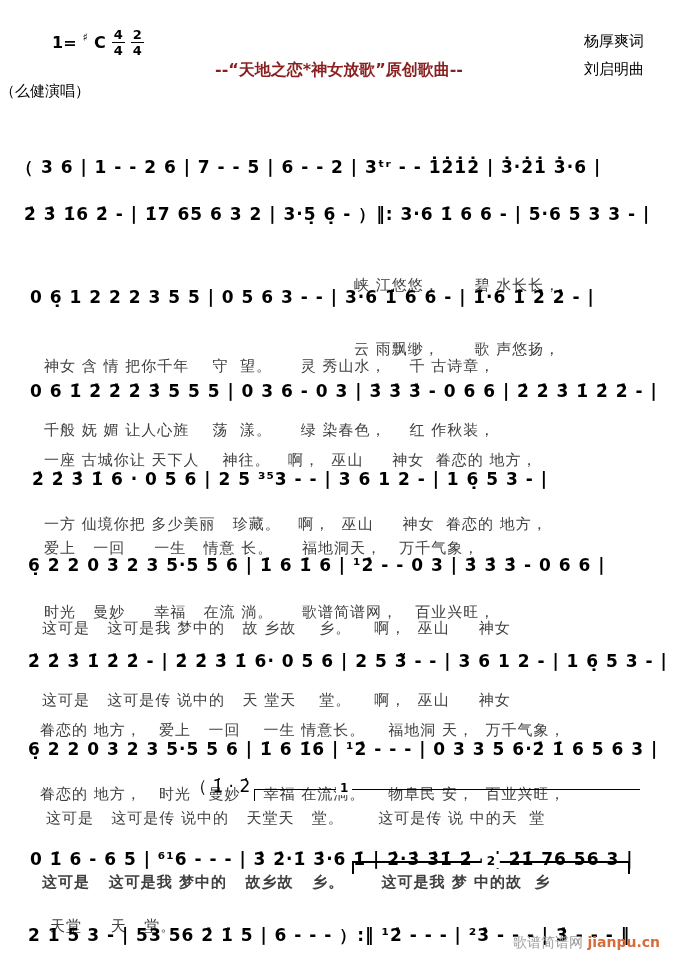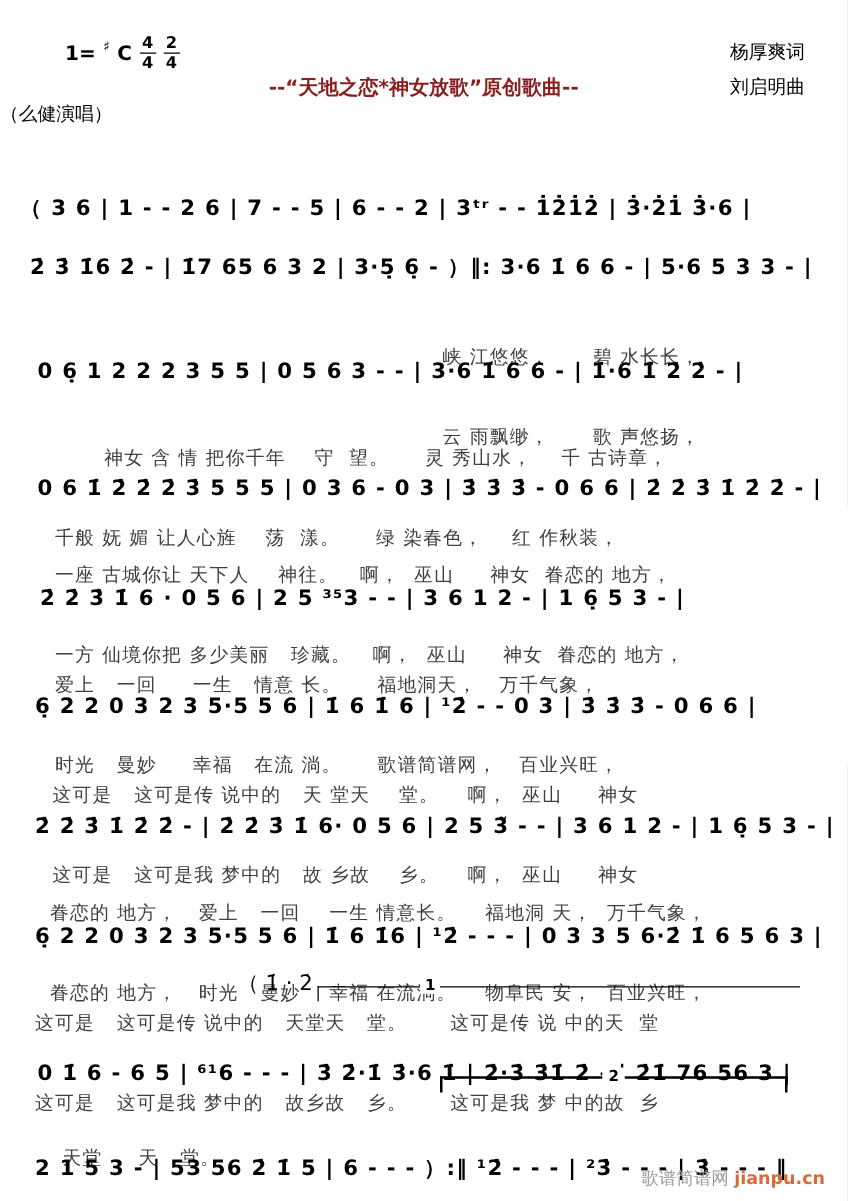--- a/index.html
+++ b/index.html
@@ -79,52 +79,52 @@
   </div>
 
   <div class="system" style="top:163px; padding-left:24px;">
     <div class="notation">2̇ 3̇ 1̇6 2̇ - | 1̇7 65 6 3 2 | 3·5̣ 6̣ - ）‖: 3·6 1̇ 6 6 - | 5·6 5 3 3 - |</div>
     <div class="lyric" style="margin-left:330px; margin-top:8px;">峡 江悠悠，      碧 水长长，</div>
     <div class="lyric" style="margin-left:330px;">云 雨飘缈，      歌 声悠扬，</div>
   </div>
 
   <div class="system" style="top:246px; padding-left:30px;">
     <div class="notation">0 6̣ 1 2 2 2 3 5 5 | 0 5 6 3 - - | 3·6 1̇ 6 6 - | 1̇·6 1̇ 2̇ 2̇ - |</div>
-    <div class="lyric" style="margin-left:14px; margin-top:6px;text-align:center;">神女 含 情 把你千年    守  望。     灵 秀山水，    千 古诗章，</div>
+    <div class="lyric" style="margin-left:14px; margin-top:6px;">神女 含 情 把你千年    守  望。     灵 秀山水，    千 古诗章，</div>
     <div class="lyric" style="margin-left:14px;">千般 妩 媚 让人心旌    荡  漾。     绿 染春色，    红 作秋装，</div>
   </div>
 
   <div class="system" style="top:340px; padding-left:30px;">
     <div class="notation">0 6 1̇ 2̇ 2̇ 2̇ 3̇ 5 5 5 | 0 3 6 - 0 3 | 3̇ 3̇ 3̇ - 0 6 6 | 2̇ 2̇ 3̇ 1̇ 2̇ 2̇ - |</div>
     <div class="lyric" style="margin-left:14px; margin-top:6px;">一座 古城你让 天下人    神往。   啊，  巫山     神女  眷恋的 地方，</div>
     <div class="lyric" style="margin-left:14px;">一方 仙境你把 多少美丽   珍藏。   啊，  巫山     神女  眷恋的 地方，</div>
   </div>
 
   <div class="system" style="top:428px; padding-left:32px;">
     <div class="notation">2̇ 2̇ 3̇ 1̇ 6 · 0 5 6 | 2 5 ³⁵3 - - | 3 6 1 2 - | 1 6̣ 5 3 - |</div>
     <div class="lyric" style="margin-left:12px; margin-top:6px;">爱上   一回     一生   情意 长。     福地洞天，   万千气象，</div>
     <div class="lyric" style="margin-left:12px;">时光   曼妙     幸福   在流 淌。     歌谱简谱网，   百业兴旺，</div>
   </div>
 
   <div class="system" style="top:514px; padding-left:28px;">
     <div class="notation">6̣ 2 2 0 3 2 3 5·5 5 6 | 1̇ 6 1̇ 6 | ¹2̇ - - 0 3 | 3̇ 3̇ 3̇ - 0 6 6 |</div>
+    <div class="lyric" style="margin-left:14px;">这可是   这可是我 梦中的   故 乡故    乡。    啊，  巫山     神女</div>
     <div class="lyric" style="margin-left:14px; margin-top:8px;">这可是   这可是传 说中的   天 堂天    堂。    啊，  巫山     神女</div>
-    <div class="lyric" style="margin-left:14px;">这可是   这可是我 梦中的   故 乡故    乡。    啊，  巫山     神女</div>
   </div>
 
   <div class="system" style="top:610px; padding-left:28px;">
     <div class="notation">2̇ 2̇ 3̇ 1̇ 2̇ 2̇ - | 2̇ 2̇ 3̇ 1̇ 6· 0 5 6 | 2 5 3̃ - - | 3 6 1 2 - | 1 6̣ 5 3 - |</div>
     <div class="lyric" style="margin-left:12px; margin-top:6px;">眷恋的 地方，   爱上   一回    一生 情意长。    福地洞 天，  万千气象，</div>
     <div class="lyric" style="margin-left:12px;">眷恋的 地方，   时光   曼妙    幸福 在流淌。    物阜民 安，  百业兴旺，</div>
   </div>
 
   <div class="system" style="top:698px; padding-left:28px;">
     <div class="notation">6̣ 2 2 0 3 2 3 5·5 5 6 | 1̇ 6 1̇6 | ¹2̇ - - - | 0 3 3 5 6·2̇ 1̇ 6 5 6 3 |</div>
-    <div class="lyric" style="margin-left:0; margin-top:6px;">这可是   这可是传 说中的   天堂天   堂。      这可是传 说 中的天  堂</div>
-    <div class="lyric" style="">这可是   这可是我 梦中的   故乡故   乡。      这可是我 梦 中的故  乡</div>
+    <div class="lyric" style="margin-left:18px; margin-top:6px;">这可是   这可是传 说中的   天堂天   堂。      这可是传 说 中的天  堂</div>
+    <div class="lyric" style="margin-left:14px;font-weight:bold;">这可是   这可是我 梦中的   故乡故   乡。      这可是我 梦 中的故  乡</div>
   </div>
 
   <div class="volta1-row">
     <span class="volta1-notes">（ 1̇ · 2̇</span>
     <span class="volta1-line"></span>
     <span class="volta1-num">1</span>
   </div>
 
   <div class="system" style="top:808px; padding-left:30px;">
     <div class="notation">0 1̇ 6 - 6 5 | ⁶¹6 - - - | 3̇ 2̇·1̇ 3̇·6 1̇ | 2̇·3̇ 3̇1̇ 2̇ - | 2̇1̇ 76 56 3 |</div>

